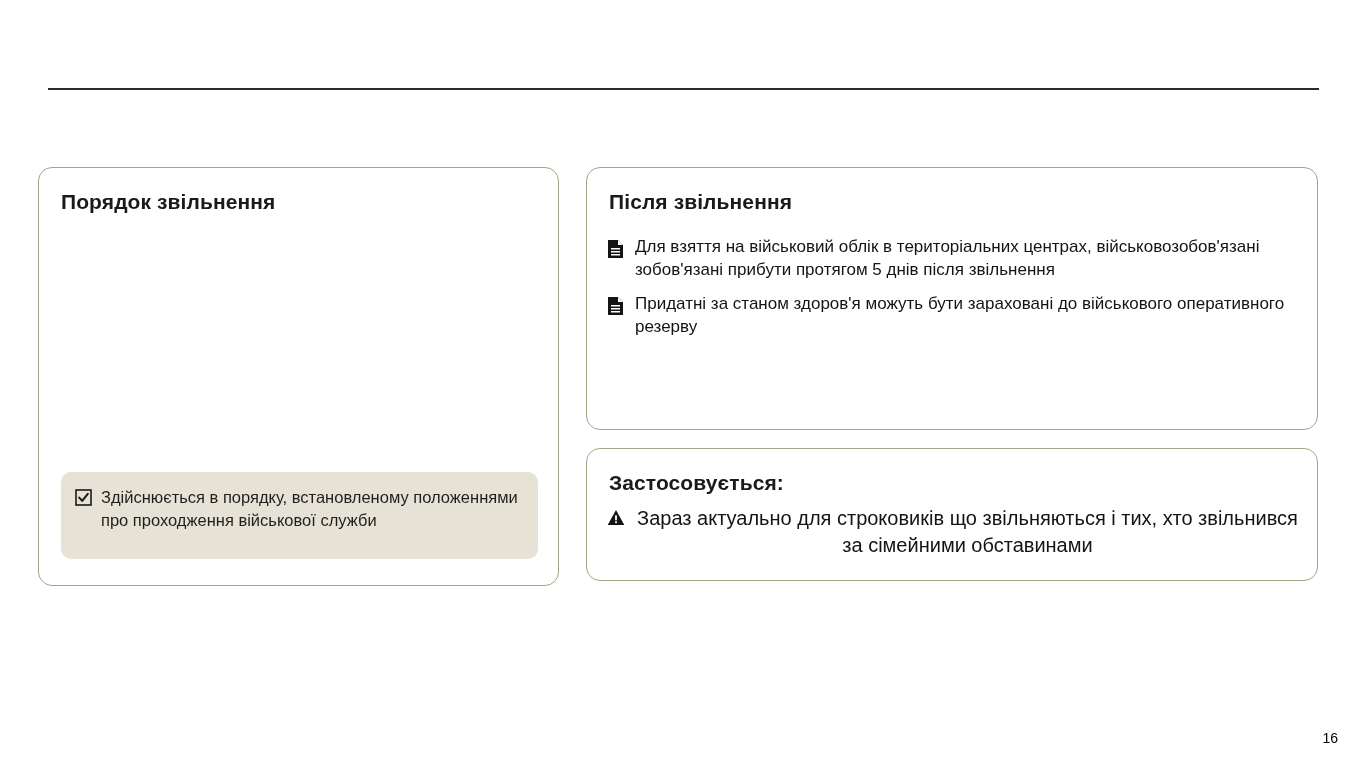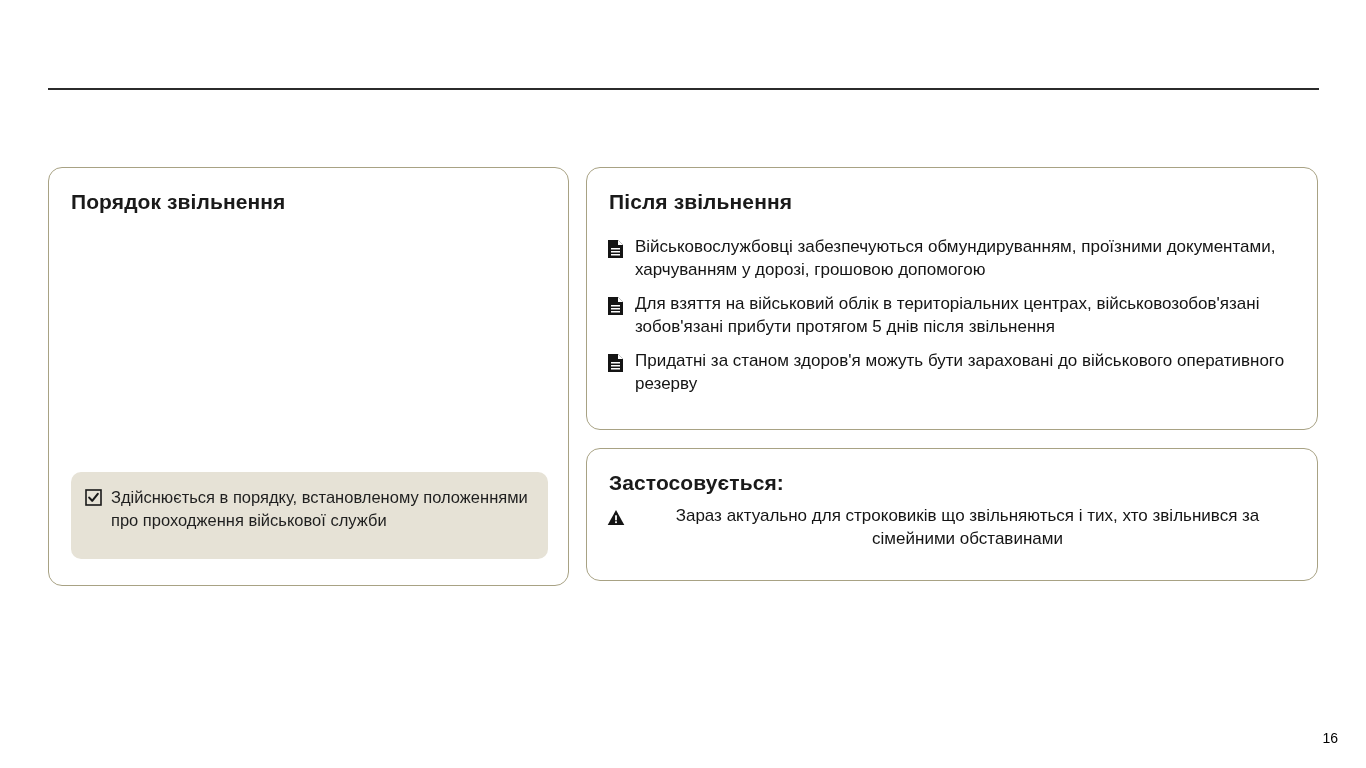--- a/index.html
+++ b/index.html
@@ -55,21 +55,21 @@
   }
 
   
   .card {
     position: absolute;
     background: #ffffff;
     border: 1.5px solid #a8a284;
     border-radius: 14px;
   }
 
-  .card-left  { left: 48px;  top: 167px; width: 521px; height: 419px; }
+  .card-left  { left: 38px;  top: 167px; width: 521px; height: 419px; }
   .card-rt    { left: 586px; top: 167px; width: 732px; height: 263px; }
   .card-rb    { left: 586px; top: 448px; width: 732px; height: 133px; text-align: center; }
 
   .card-heading {
     position: absolute;
     left: 22px;
     top: 22px;
     font-size: 21px;
     font-weight: bold;
     color: #1a1a1a;
@@ -117,21 +117,21 @@
   .bullet-row:last-child { margin-bottom: 0; }
 
   .bullet-text {
     font-size: 17px;
     line-height: 1.35;
     color: #141414;
     font-weight: 500;
   }
 
   .bullets-warn { top: 56px; }
-  .bullets-warn .bullet-text { font-size: 17px; }
+  .bullets-warn .bullet-text { font-size: 20px; }
 
   
   .icon {
     flex: 0 0 auto;
     display: inline-block;
     line-height: 0;
   }
   .icon-doc   { width: 17px; height: 20px; margin-top: 3px; }
   .icon-check { width: 17px; height: 17px; margin-top: 3px; }
   .icon-warn  { width: 18px; height: 17px; margin-top: 4px; }
@@ -165,57 +165,45 @@
         </span>
         <span class="highlight-text">Здійснюється в порядку, встановленому положеннями про проходження військової служби</span>
       </div>
     </div>
   </div>
 
   <div class="card card-rt">
     <div class="card-heading">Після звільнення</div>
 
     <div class="bullets">
+
 
       <div class="bullet-row">
         <span class="icon icon-doc">
           <svg viewBox="0 0 17 20" width="17" height="20" xmlns="http://www.w3.org/2000/svg">
             <path d="M1 1 H11 L16 6 V19 H1 Z" fill="#141414"></path>
             <path d="M11 1 L11 6 L16 6 Z" fill="#ffffff"></path>
             <rect x="4" y="9" width="9" height="1.5" fill="#ffffff"></rect>
             <rect x="4" y="12" width="9" height="1.5" fill="#ffffff"></rect>
             <rect x="4" y="15" width="9" height="1.5" fill="#ffffff"></rect>
           </svg>
         </span>
-        <span class="bullet-text">Військовослужбовці забезпечуються обмундируванням, проїзними документами, харчуванням у дорозі, грошовою допомогою</span>
+        <span class="bullet-text">Для взяття на військовий облік в територіальних центрах, військовозобов'язані зобов'язані прибути протягом 5 днів після звільнення</span>
       </div>
 
       <div class="bullet-row">
         <span class="icon icon-doc">
           <svg viewBox="0 0 17 20" width="17" height="20" xmlns="http://www.w3.org/2000/svg">
             <path d="M1 1 H11 L16 6 V19 H1 Z" fill="#141414"></path>
             <path d="M11 1 L11 6 L16 6 Z" fill="#ffffff"></path>
             <rect x="4" y="9" width="9" height="1.5" fill="#ffffff"></rect>
             <rect x="4" y="12" width="9" height="1.5" fill="#ffffff"></rect>
             <rect x="4" y="15" width="9" height="1.5" fill="#ffffff"></rect>
           </svg>
         </span>
-        <span class="bullet-text">Для взяття на військовий облік в територіальних центрах, військовозобов'язані зобов'язані прибути протягом 5 днів після звільнення</span>
-      </div>
-
-      <div class="bullet-row">
-        <span class="icon icon-doc">
-          <svg viewBox="0 0 17 20" width="17" height="20" xmlns="http://www.w3.org/2000/svg">
-            <path d="M1 1 H11 L16 6 V19 H1 Z" fill="#141414"></path>
-            <path d="M11 1 L11 6 L16 6 Z" fill="#ffffff"></path>
-            <rect x="4" y="9" width="9" height="1.5" fill="#ffffff"></rect>
-            <rect x="4" y="12" width="9" height="1.5" fill="#ffffff"></rect>
-            <rect x="4" y="15" width="9" height="1.5" fill="#ffffff"></rect>
-          </svg>
-        </span>
         <span class="bullet-text">Придатні за станом здоров'я можуть бути зараховані до військового оперативного резерву</span>
       </div>
 
     </div>
   </div>
 
   <div class="card card-rb">
     <div class="card-heading">Застосовується:</div>
 
     <div class="bullets bullets-warn">

